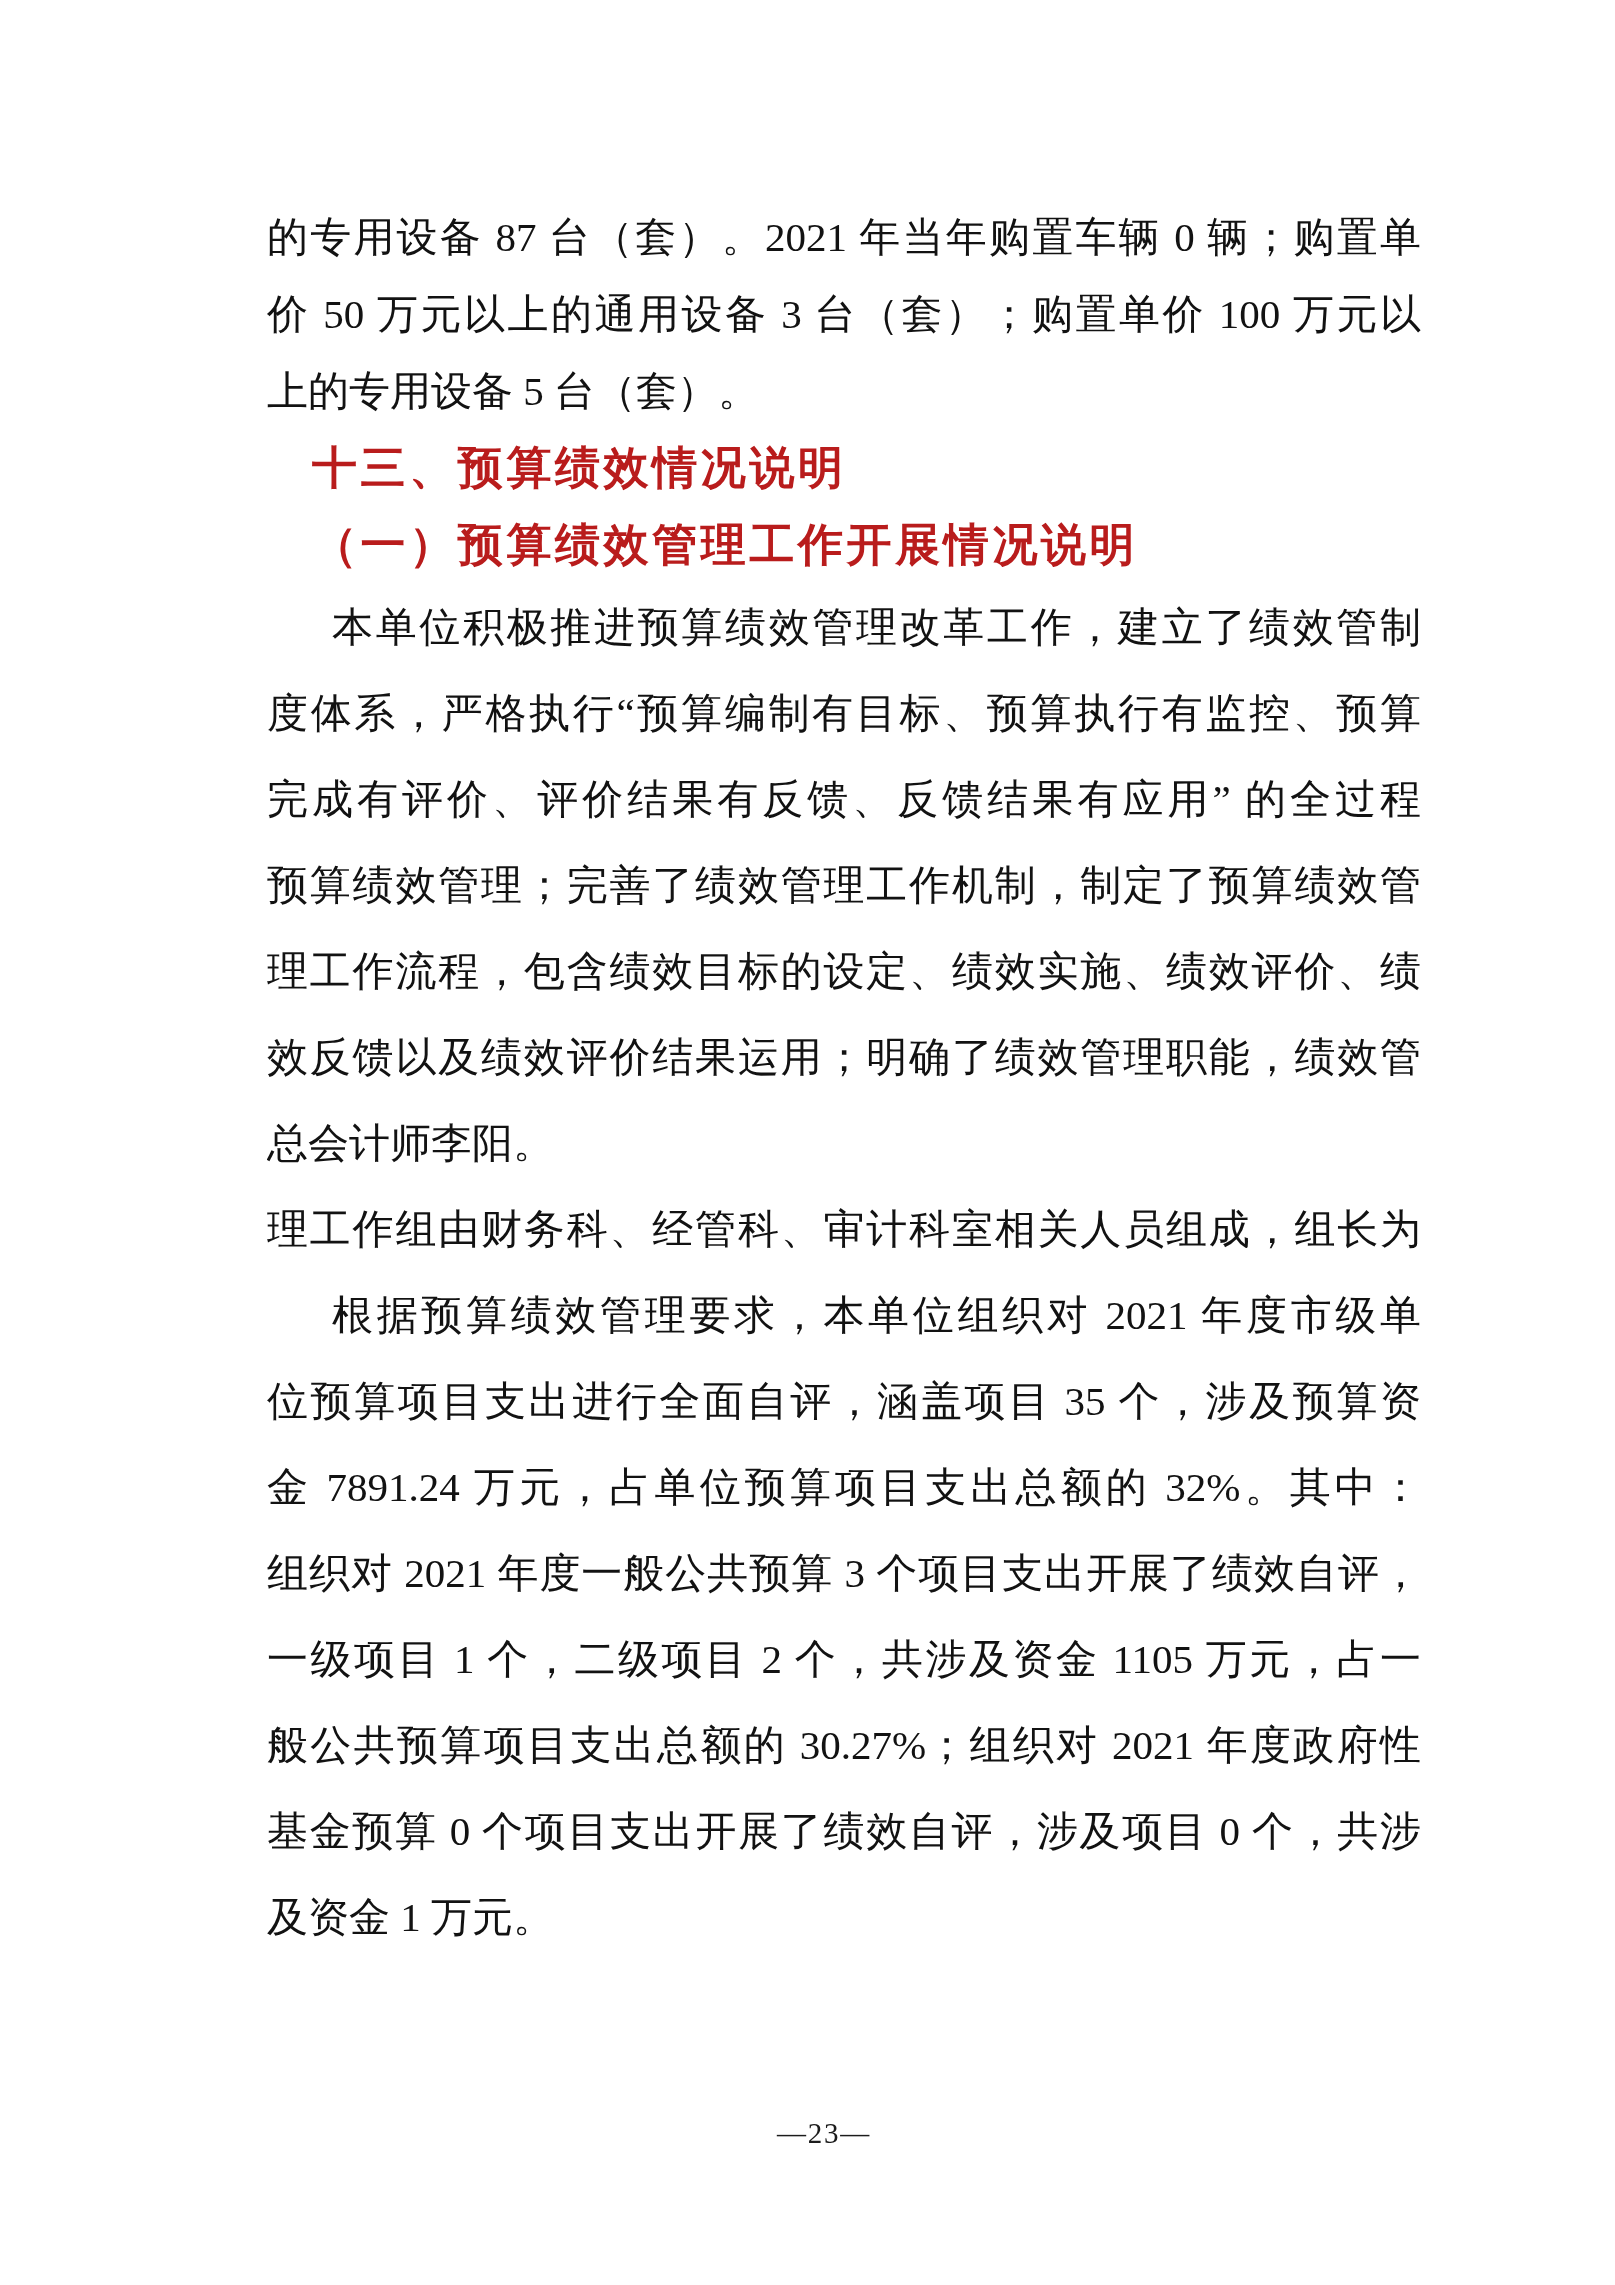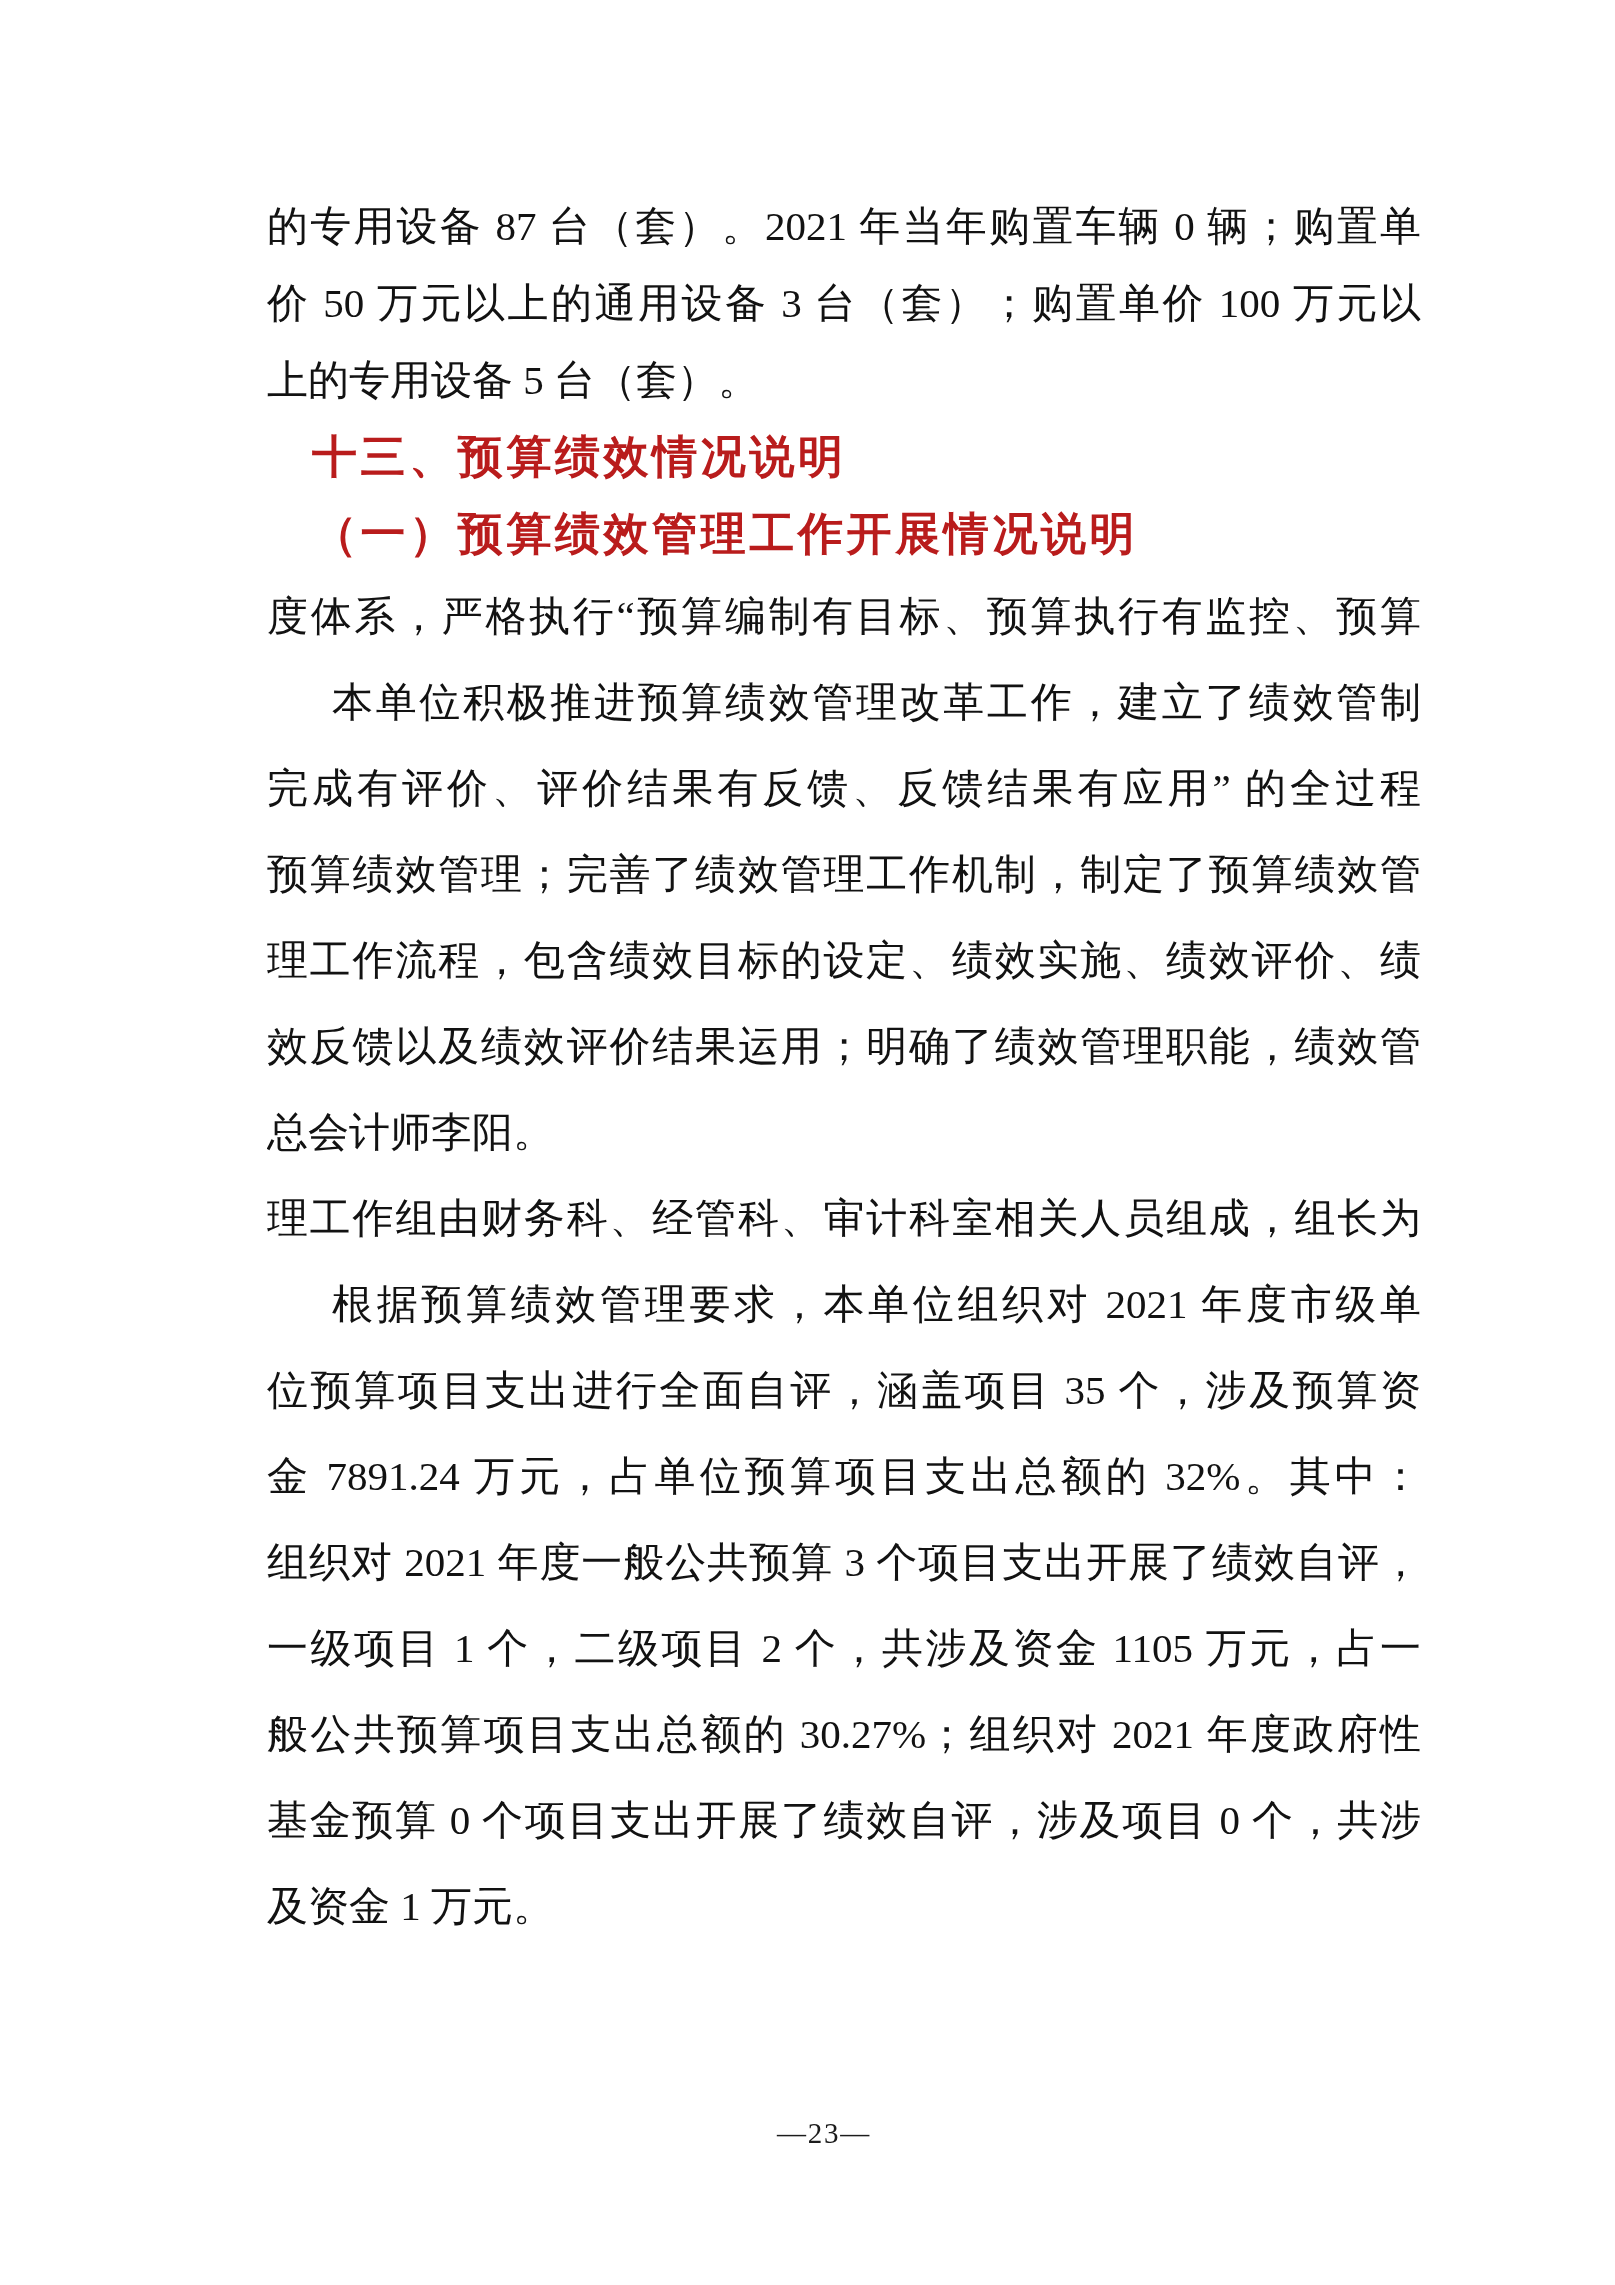--- a/index.html
+++ b/index.html
@@ -15,21 +15,21 @@
     color: #121212;
     overflow: hidden;
   }
   .page {
     position: absolute;
     inset: 0;
   }
   .text-block {
     position: absolute;
     left: 267px;
-    top: 188px;
+    top: 199px;
     width: 1154px;
   }
   .line {
     font-size: 41px;
     line-height: 86px;
     height: 86px;
     overflow: hidden;
     color: #121212;
   }
   .intro .line {
@@ -80,22 +80,22 @@
     <div class="para intro">
       <div class="line justify">的专用设备 87 台（套）。2021 年当年购置车辆 0 辆；购置单</div>
       <div class="line justify">价 50 万元以上的通用设备 3 台（套）；购置单价 100 万元以</div>
       <div class="line">上的专用设备 5 台（套）。</div>
     </div>
 
     <h2 class="heading">十三、预算绩效情况说明</h2>
     <h3 class="heading">（一）预算绩效管理工作开展情况说明</h3>
 
     <div class="para">
+      <div class="line justify indent">本单位积极推进预算绩效管理改革工作，建立了绩效管制</div>
       <div class="line justify">度体系，严格执行“预算编制有目标、预算执行有监控、预算</div>
-      <div class="line justify indent">本单位积极推进预算绩效管理改革工作，建立了绩效管制</div>
       <div class="line justify">完成有评价、评价结果有反馈、反馈结果有应用” 的全过程</div>
       <div class="line justify">预算绩效管理；完善了绩效管理工作机制，制定了预算绩效管</div>
       <div class="line justify">理工作流程，包含绩效目标的设定、绩效实施、绩效评价、绩</div>
       <div class="line justify">效反馈以及绩效评价结果运用；明确了绩效管理职能，绩效管</div>
       <div class="line">总会计师李阳。</div>
       <div class="line justify">理工作组由财务科、经管科、审计科室相关人员组成，组长为</div>
     </div>
 
     <div class="para">
       <div class="line justify indent">根据预算绩效管理要求，本单位组织对 2021 年度市级单</div>

